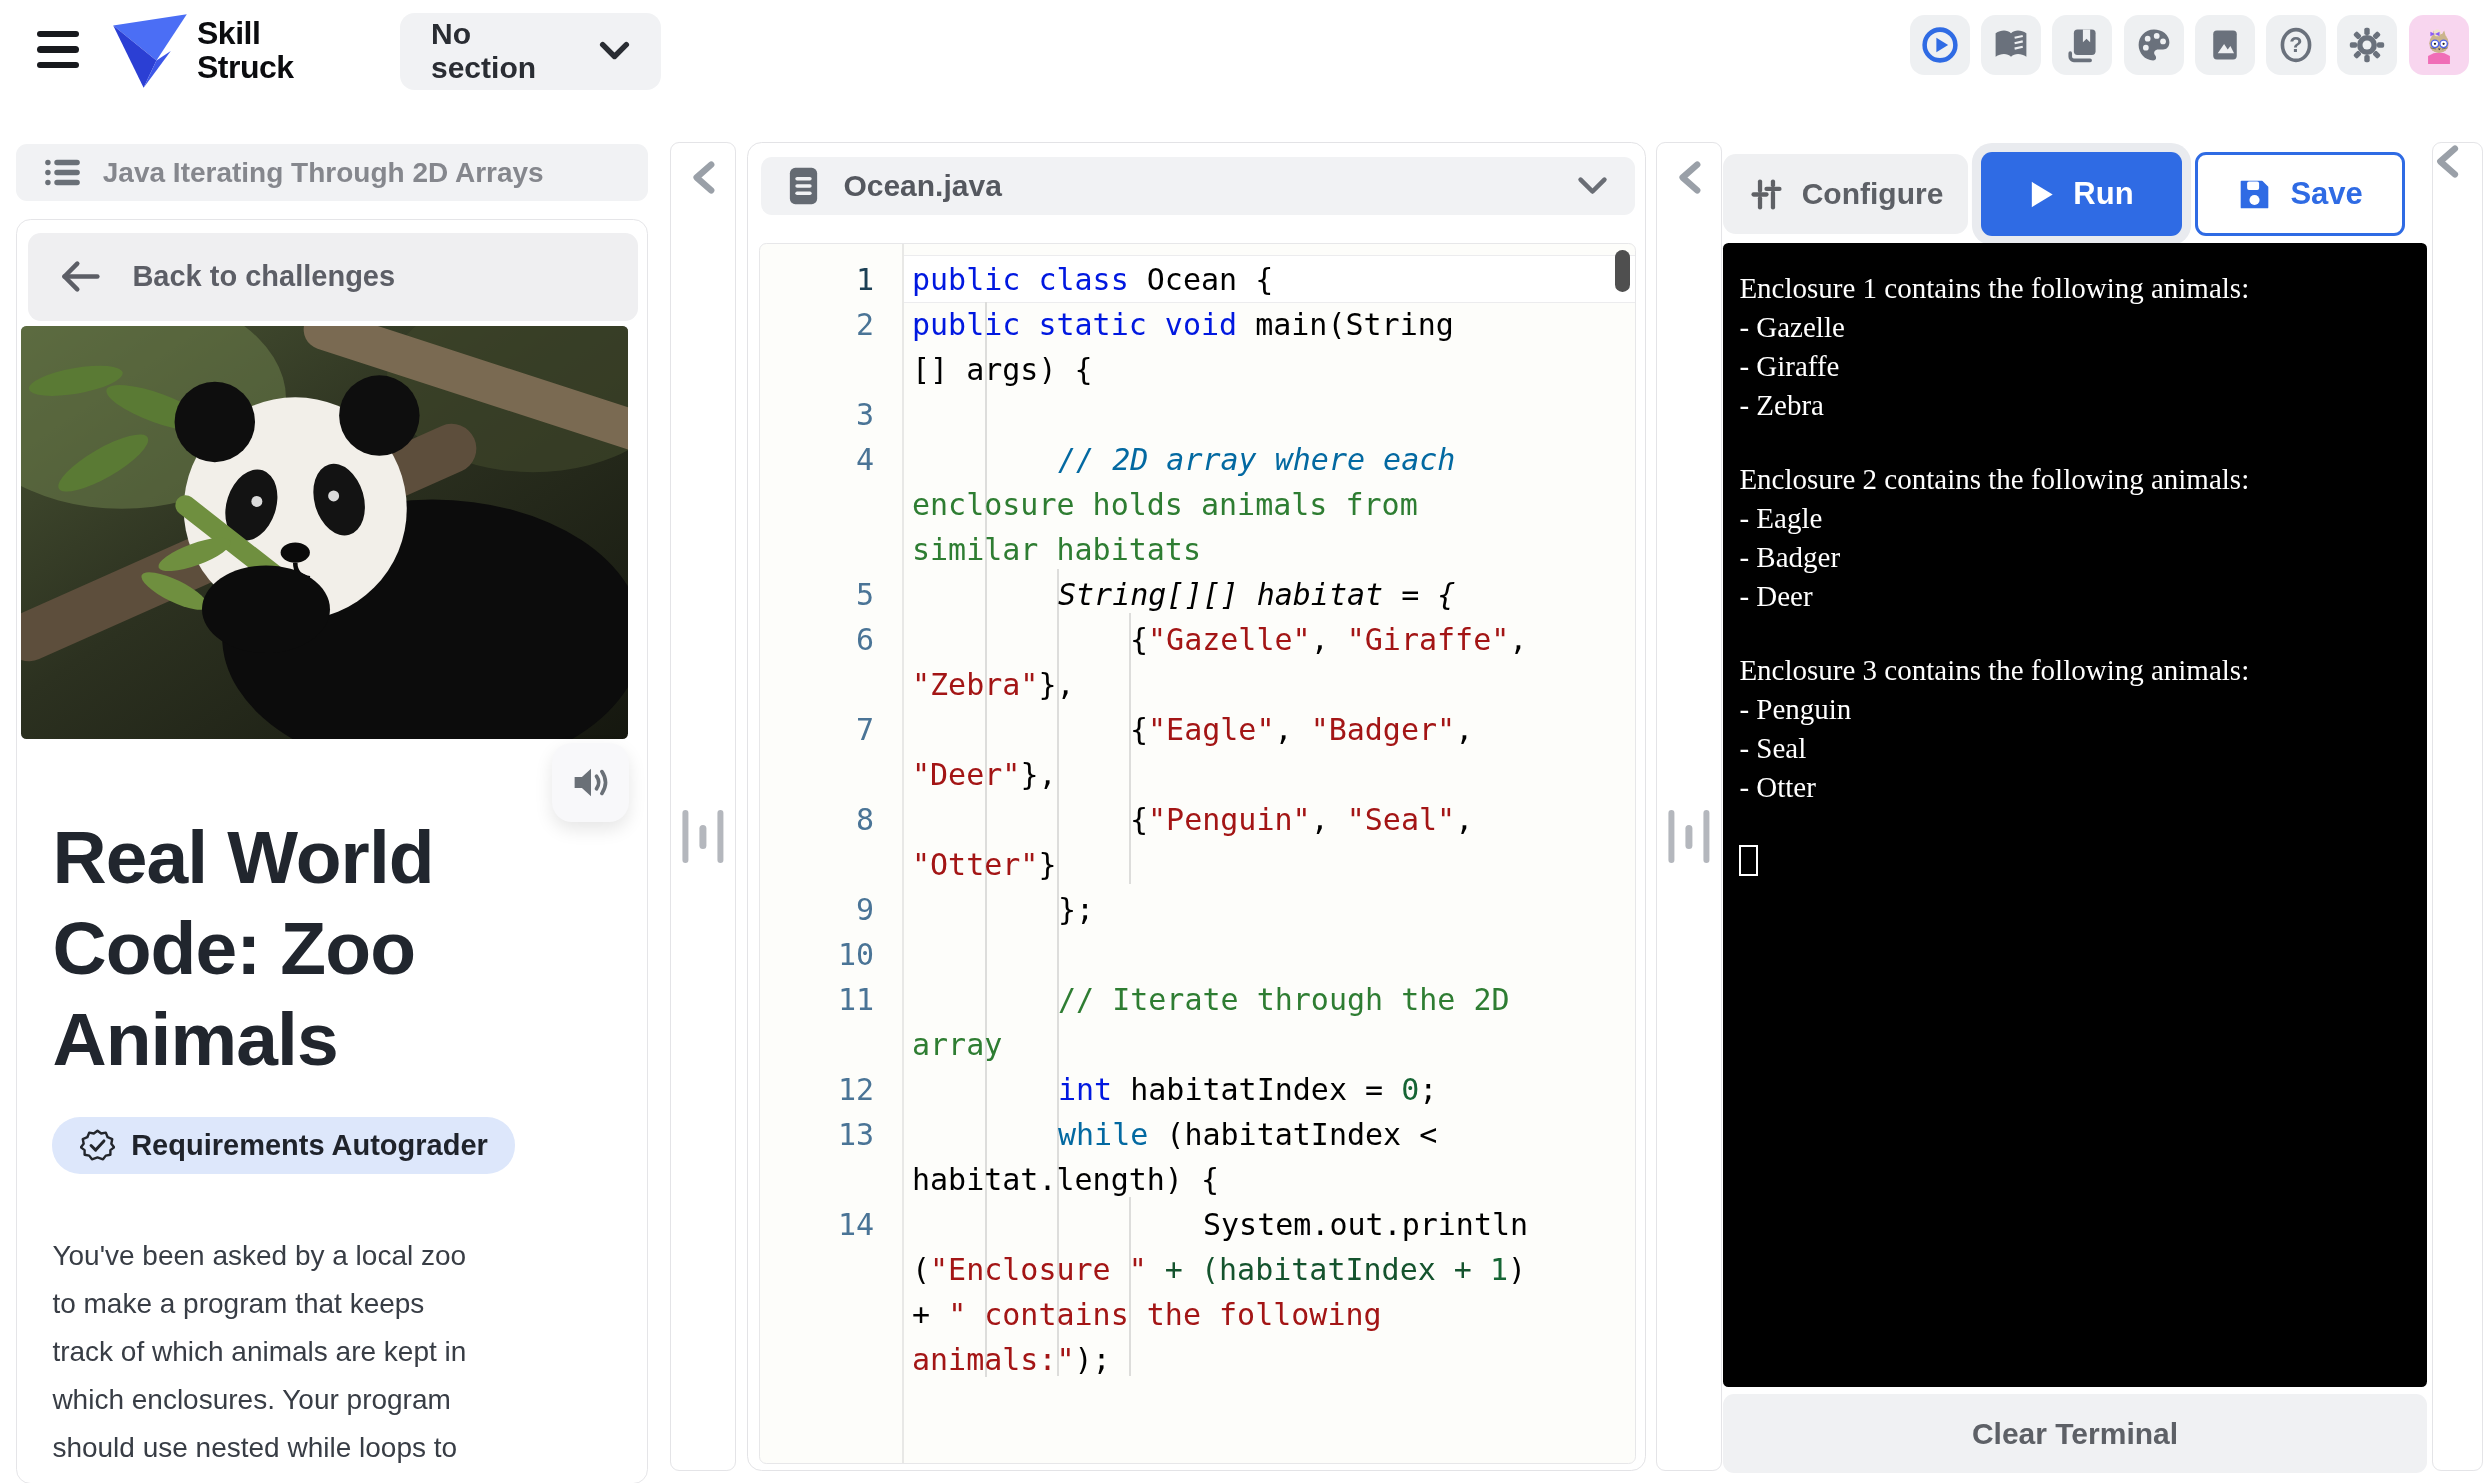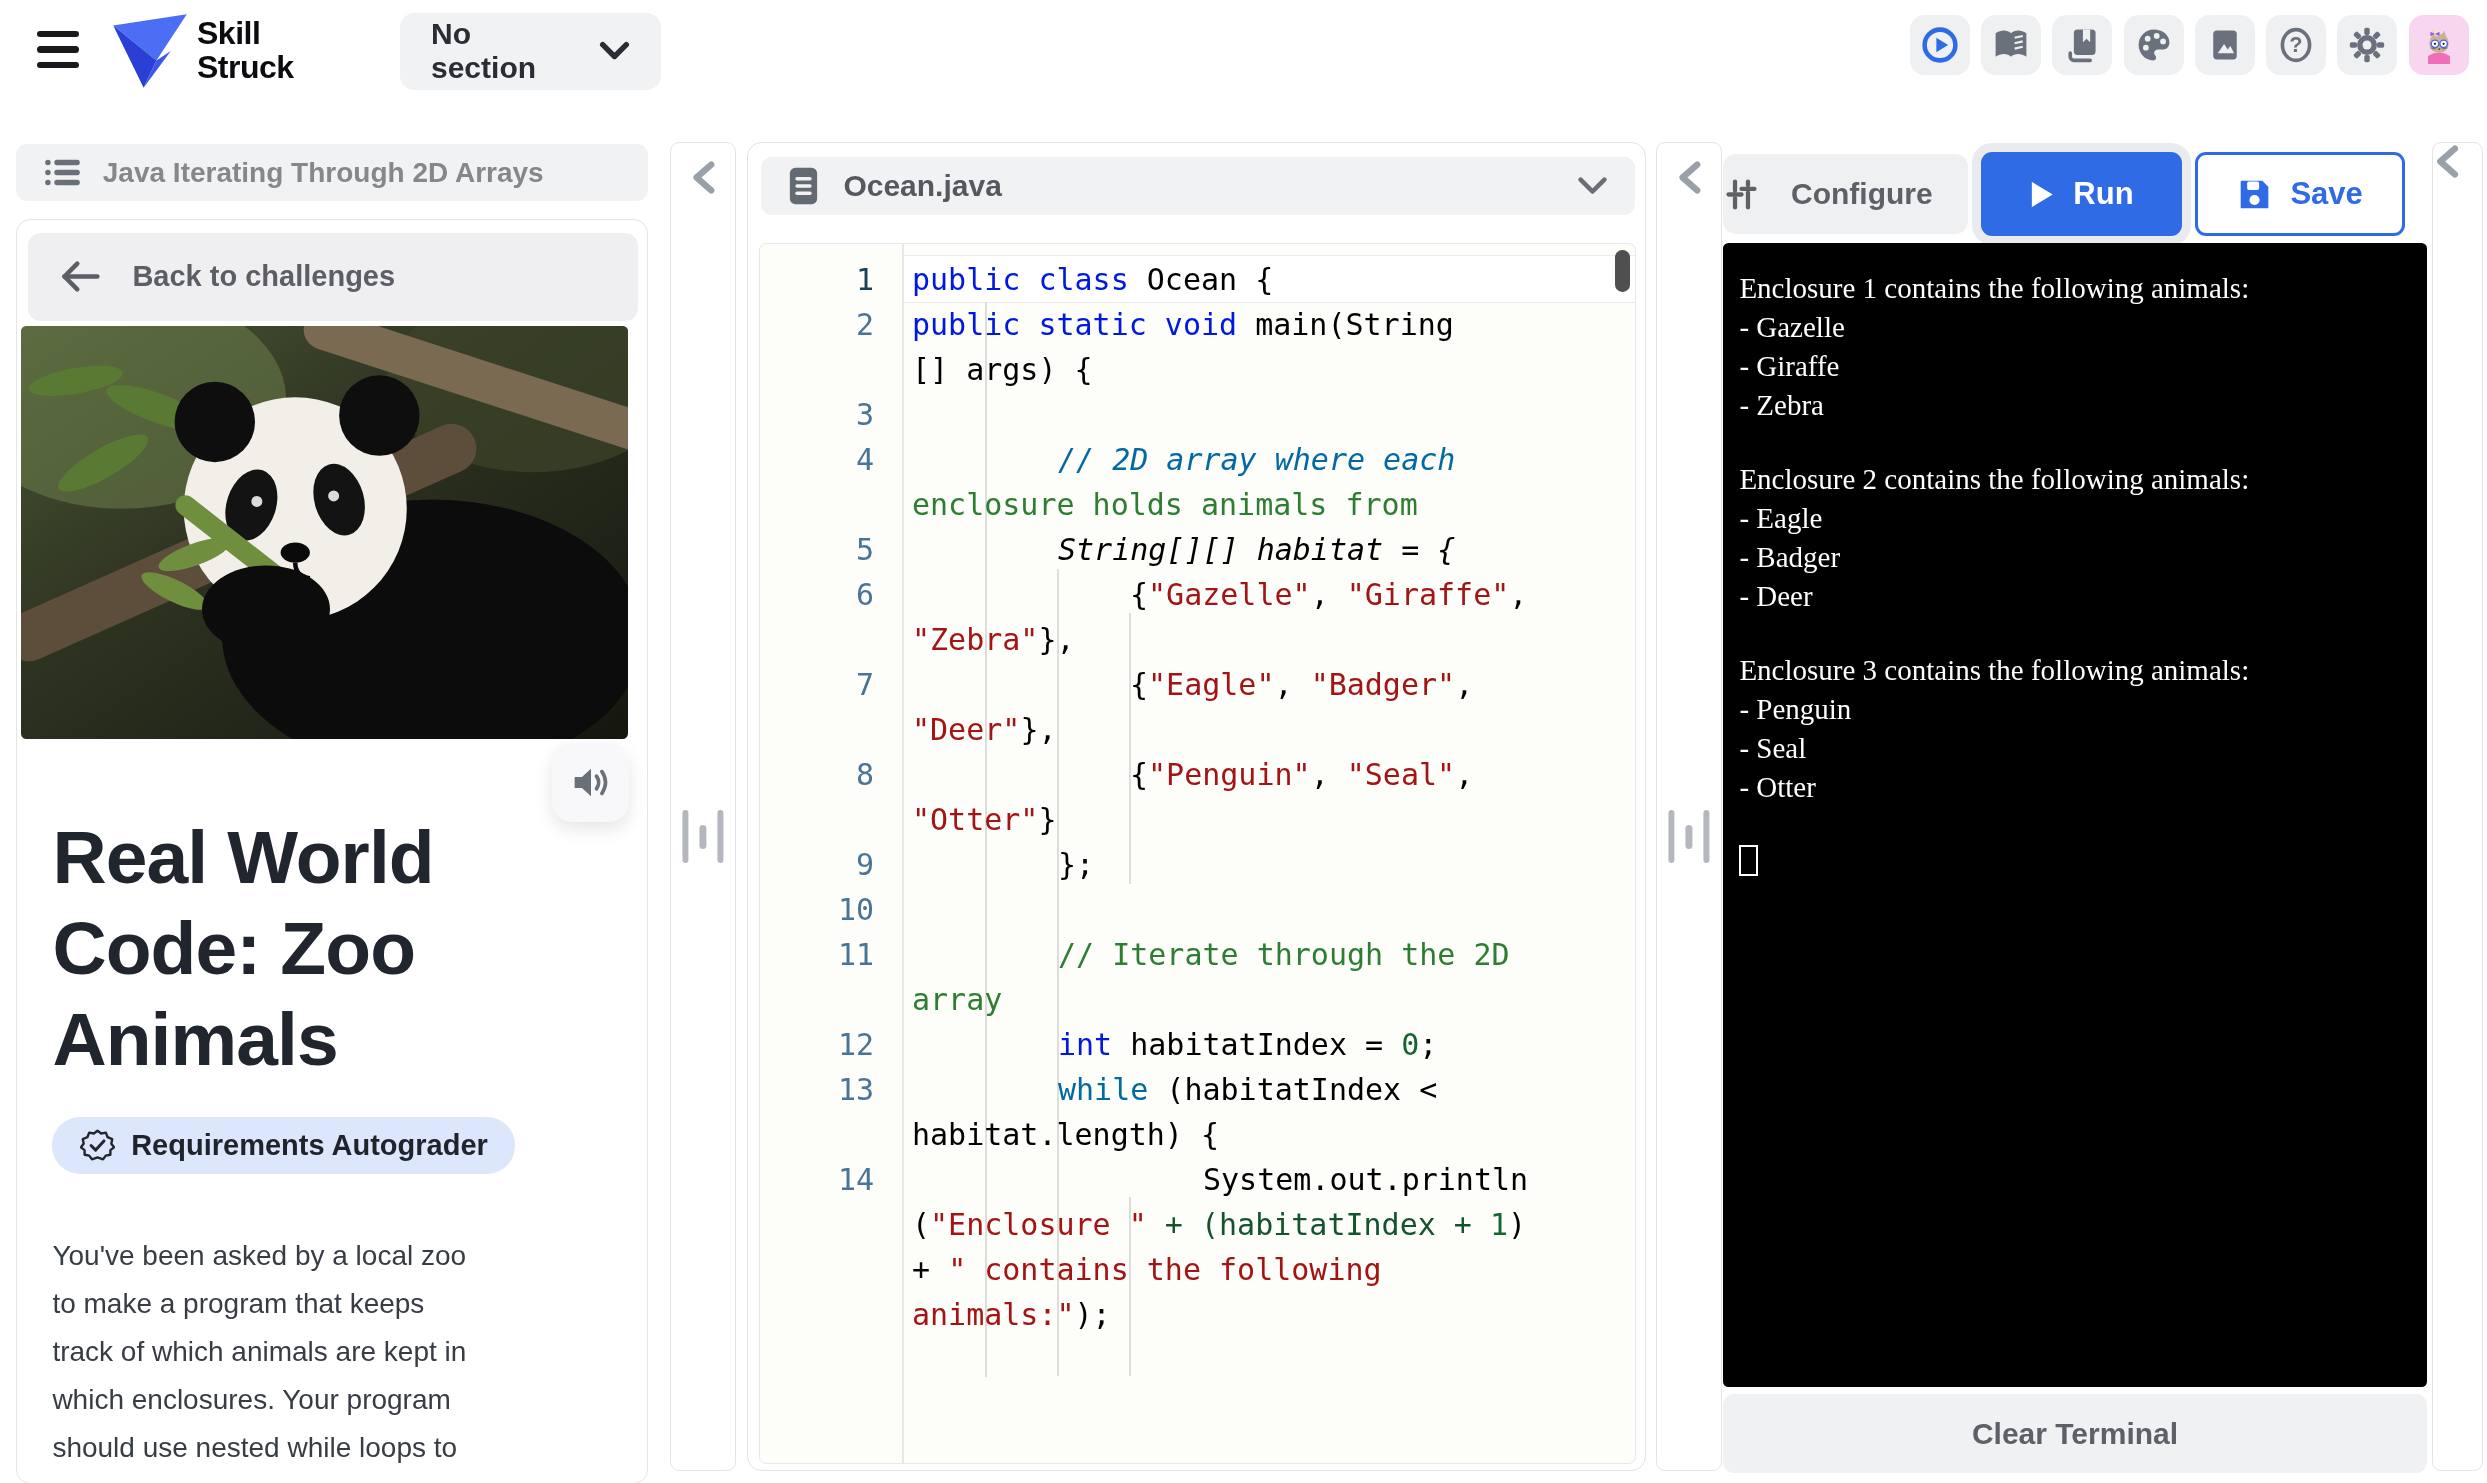--- a/index.html
+++ b/index.html
@@ -78,21 +78,21 @@
     font-size:30px; }
   .code-row { display:flex; height:45px; line-height:45px; white-space:pre; }
   .code-row .ln { width:114px; text-align:right; color:#4a7496; flex:0 0 auto; }
   .code-row.first .ln { color:#1c4055; }
   .code-row .ct { margin-left:38px; }
   .scroll-thumb { position:absolute; right:5.5px; top:5.5px; width:14.6px; height:42px;
     background:#4f4f4f; border-radius:7.3px; cursor:grab; }
 
   
   .cfg-btn { left:1723px; top:154px; width:245px; height:80px; background:#eff0f2;
-    border-radius:12.8px; display:flex; align-items:center; gap:31px;
+    border-radius:12.8px; display:flex; align-items:center; justify-content:center; gap:17px;
     cursor:pointer; }
   .cfg-btn .lbl { font-size:30px; font-weight:700; color:#5d6066; }
   .run-btn { left:1981px; top:152px; width:201px; height:84px; background:#2f6be4;
     border-radius:11px; box-shadow:0 0 0 9.1px #e9ebef; display:flex; align-items:center;
     justify-content:center; gap:18.3px; cursor:pointer; }
   .run-btn .lbl { font-size:31px; font-weight:700; color:#fff; }
   .save-btn { left:2195px; top:152px; width:210px; height:84px; background:#fff;
     border:3.7px solid #2f6be4; border-radius:11px; display:flex; align-items:center;
     justify-content:center; gap:18.3px; cursor:pointer; }
   .save-btn .lbl { font-size:31px; font-weight:700; color:#2f6be4; }
@@ -368,20 +368,21 @@
       <div class="iguide" style="left:297px; top:325px; height:807px;"></div>
       <div class="iguide" style="left:369px; top:369px; height:271px;"></div>
       <div class="iguide" style="left:369px; top:953px; height:179px;"></div>
       <div class="code-rows" id="codeRows">
           <div class="code-row first"><span class="ln">1</span><span class="ct" style="margin-left: 38px;"><span style="color: rgb(0, 24, 224);">public class</span><span style="color: rgb(0, 0, 0);"> Ocean {</span></span></div>
           <div class="code-row"><span class="ln">2</span><span class="ct" style=""><span style="color: rgb(0, 24, 224);">public static void</span><span style="color: rgb(0, 0, 0);"> main(String</span></span></div>
           <div class="code-row"><span class="ln"></span><span class="ct" style="margin-left: 38px;"><span style="color: rgb(0, 0, 0);">[] args) {</span></span></div>
           <div class="code-row"><span class="ln">3</span><span class="ct" style="margin-left: 38px;"></span></div>
           <div class="code-row"><span class="ln">4</span><span class="ct" style="margin-left: 184px;"><span style="color: #0369a1; font-style: italic;">// 2D array where each</span></span></div>
           <div class="code-row"><span class="ln"></span><span class="ct" style="margin-left: 38px;"><span style="color: rgb(46, 125, 50);">enclosure holds animals from</span></span></div>
+          <div class="code-row"><span class="ln"></span><span class="ct" style="margin-left: 38px;"><span style="color: rgb(46, 125, 50);">similar habitats</span></span></div>
           <div class="code-row"><span class="ln">5</span><span class="ct" style="margin-left: 184px; font-style: italic;"><span style="color: rgb(0, 0, 0);">String[][] habitat = {</span></span></div>
           <div class="code-row"><span class="ln">6</span><span class="ct" style="margin-left: 256px;"><span style="color: rgb(0, 0, 0);">{</span><span style="color: rgb(163, 21, 21);">"Gazelle"</span><span style="color: rgb(0, 0, 0);">, </span><span style="color: rgb(163, 21, 21);">"Giraffe"</span><span style="color: rgb(0, 0, 0);">,</span></span></div>
           <div class="code-row"><span class="ln"></span><span class="ct" style="margin-left: 38px;"><span style="color: rgb(163, 21, 21);">"Zebra"</span><span style="color: rgb(0, 0, 0);">},</span></span></div>
           <div class="code-row"><span class="ln">7</span><span class="ct" style="margin-left: 256px;"><span style="color: rgb(0, 0, 0);">{</span><span style="color: rgb(163, 21, 21);">"Eagle"</span><span style="color: rgb(0, 0, 0);">, </span><span style="color: rgb(163, 21, 21);">"Badger"</span><span style="color: rgb(0, 0, 0);">,</span></span></div>
           <div class="code-row"><span class="ln"></span><span class="ct" style="margin-left: 38px;"><span style="color: rgb(163, 21, 21);">"Deer"</span><span style="color: rgb(0, 0, 0);">},</span></span></div>
           <div class="code-row"><span class="ln">8</span><span class="ct" style="margin-left: 256px;"><span style="color: rgb(0, 0, 0);">{</span><span style="color: rgb(163, 21, 21);">"Penguin"</span><span style="color: rgb(0, 0, 0);">, </span><span style="color: rgb(163, 21, 21);">"Seal"</span><span style="color: rgb(0, 0, 0);">,</span></span></div>
           <div class="code-row"><span class="ln"></span><span class="ct" style="margin-left: 38px;"><span style="color: rgb(163, 21, 21);">"Otter"</span><span style="color: rgb(0, 0, 0);">}</span></span></div>
           <div class="code-row"><span class="ln">9</span><span class="ct" style="margin-left: 184px;"><span style="color: rgb(0, 0, 0);">};</span></span></div>
           <div class="code-row"><span class="ln">10</span><span class="ct" style="margin-left: 38px;"></span></div>
           <div class="code-row"><span class="ln">11</span><span class="ct" style="margin-left: 184px;"><span style="color: rgb(46, 125, 50);">// Iterate through the 2D</span></span></div>

